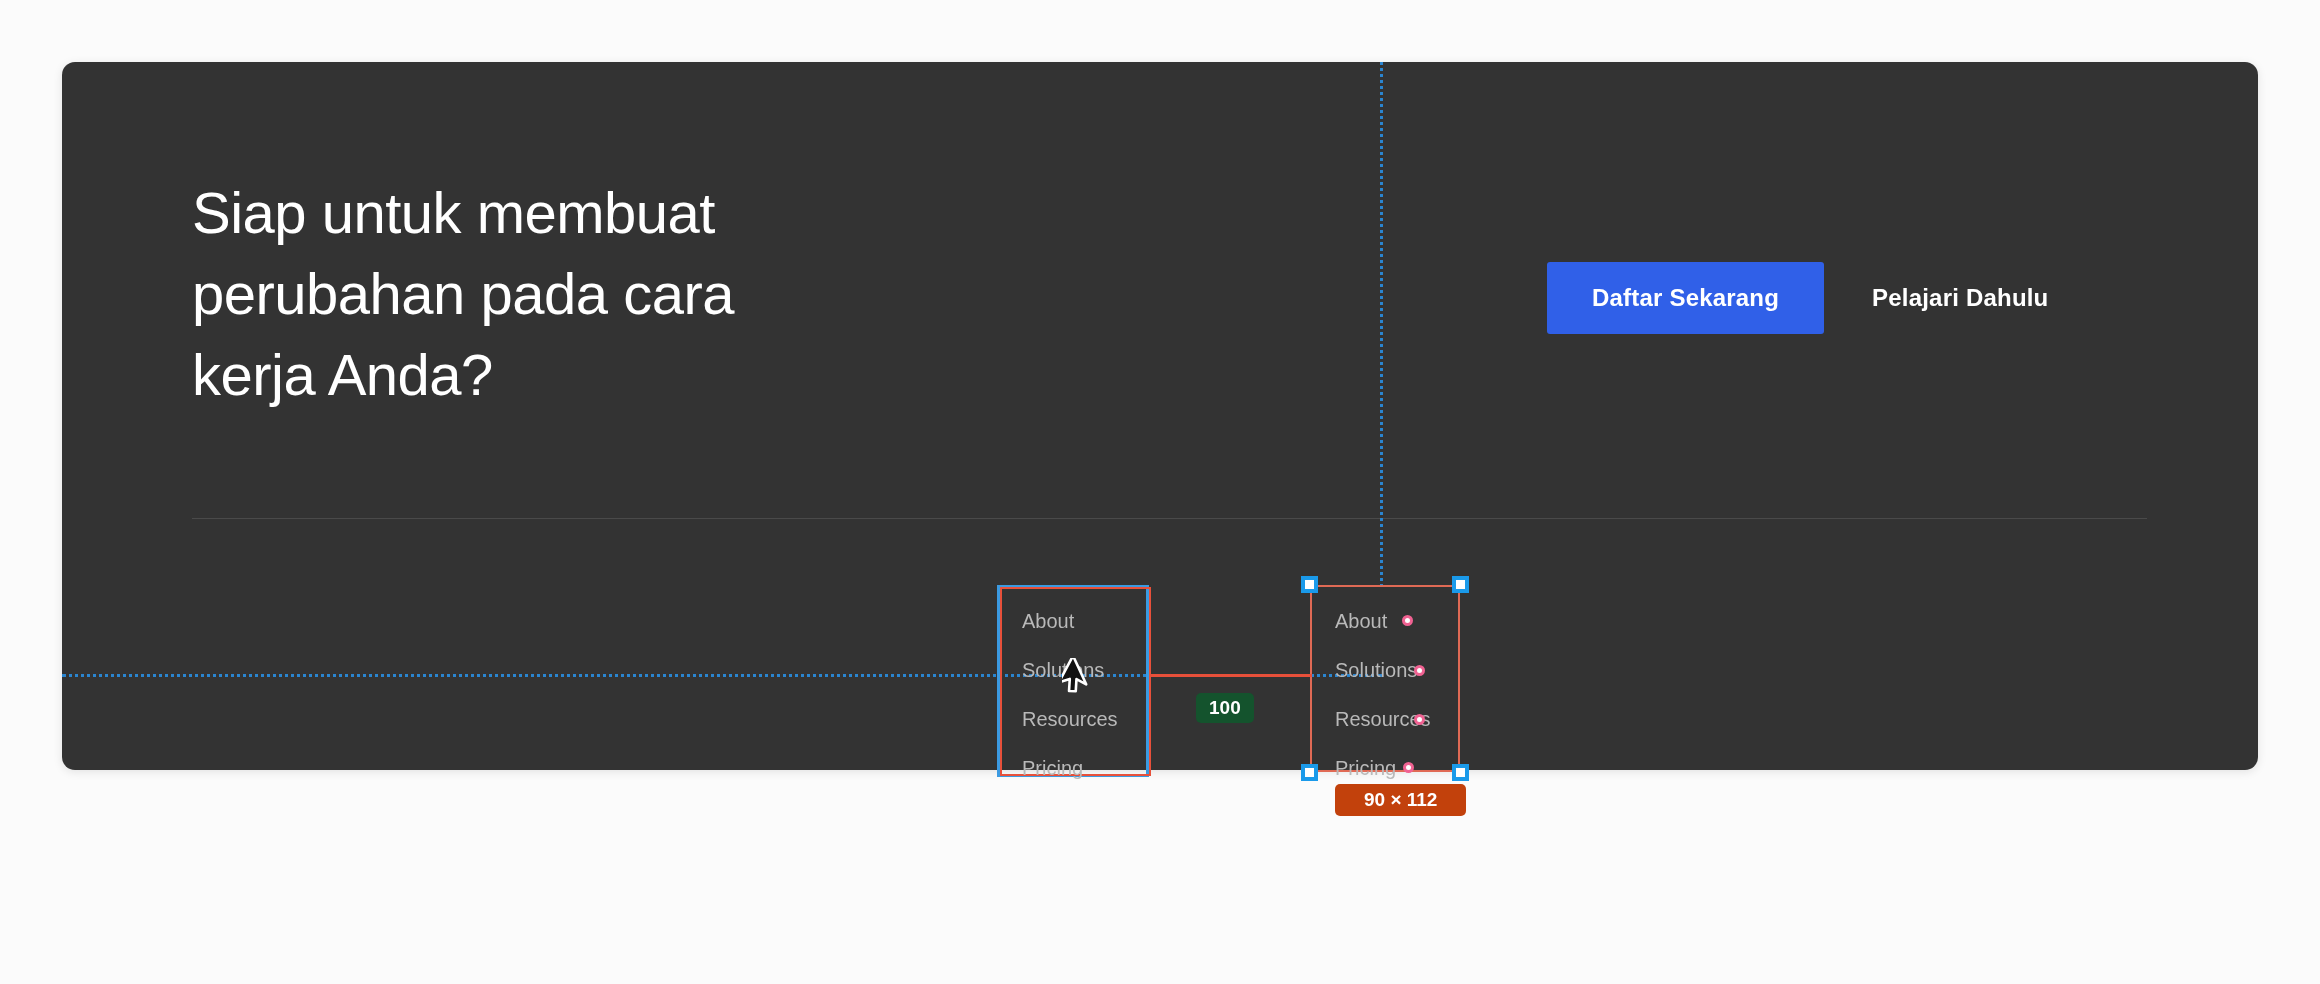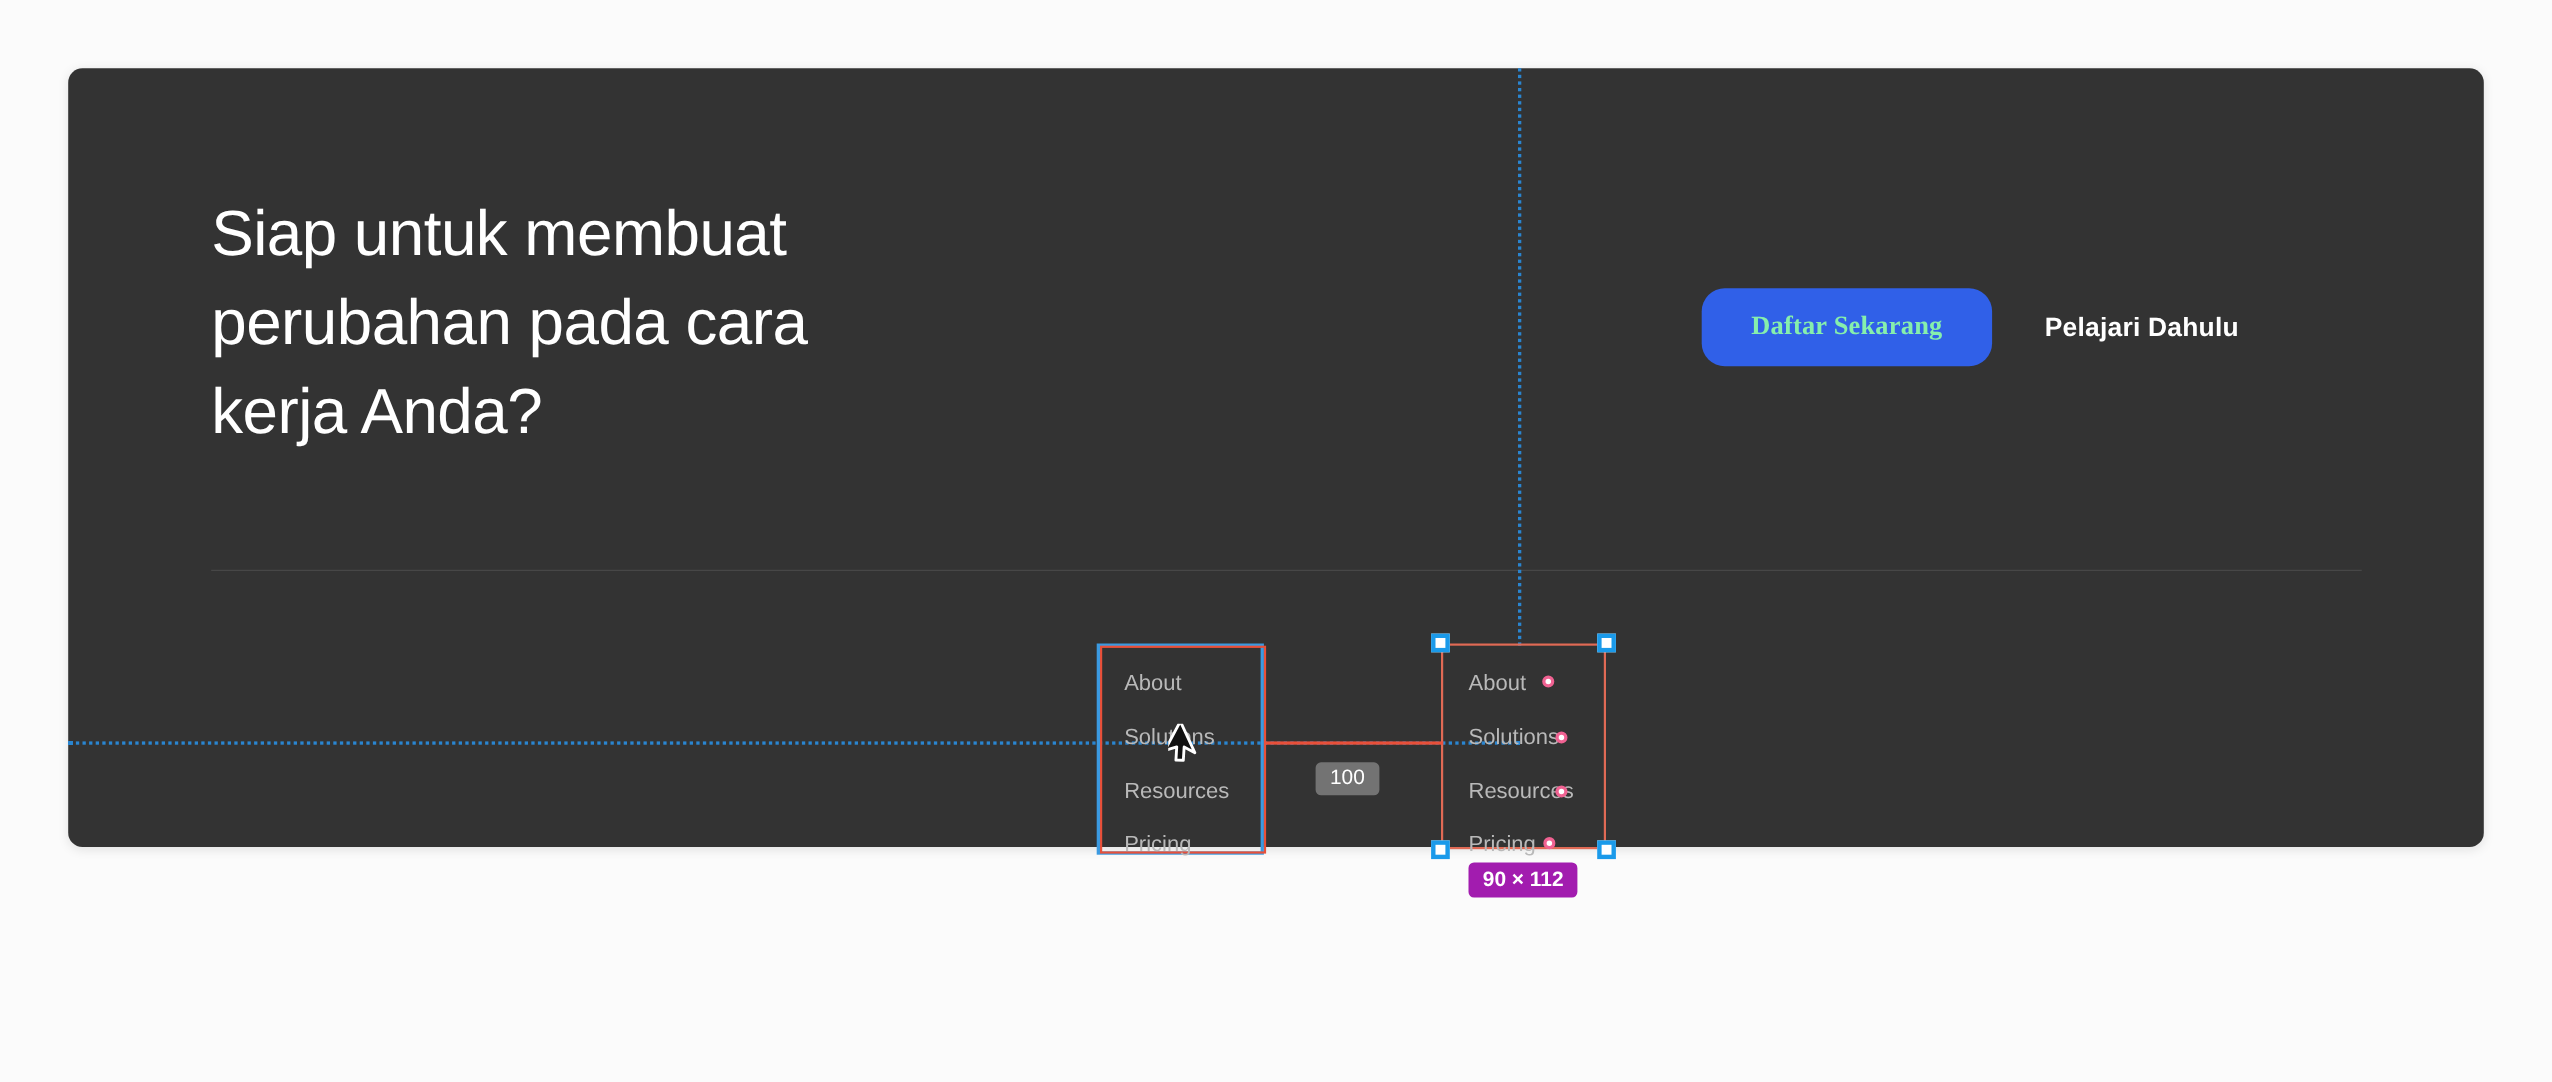--- a/index.html
+++ b/index.html
@@ -51,29 +51,29 @@
     position: absolute;
     left: 1485px;
     top: 200px;
     display: flex;
     align-items: center;
     gap: 48px;
   }
 
   .btn-primary {
     background: #3060e8;
-    color: #86efac;
+    color: #ffffff;
     font-size: 24px;
     font-weight: 700;
     letter-spacing: 0.2px;
     border: none;
-    border-radius: 21px;
+    border-radius: 3px;
     padding: 22px 45px;
     cursor: pointer;
-    font-family: Liberation Serif, serif;
+    font-family: Liberation Sans, sans-serif;
   }
 
   .btn-link {
     color: #ffffff;
     font-size: 24px;
     font-weight: 700;
     letter-spacing: 0.2px;
     cursor: pointer;
     white-space: nowrap;
   }
@@ -202,38 +202,38 @@
     top: 674px;
     width: 162px;
     height: 3px;
     background: #e8503a;
     z-index: 46;
   }
   .spacing-badge {
     position: absolute;
     left: 1196px;
     top: 693px;
-    background: #737373;
+    background: #14532d;
     color: #ffffff;
     font-size: 19px;
-    font-weight: 400;
+    font-weight: 700;
     padding: 4px 13px;
     border-radius: 5px;
     z-index: 50;
   }
 
   .size-badge {
     position: absolute;
     left: 1335px;
     top: 784px;
-    background: #a21caf;
+    background: #c2410c;
     color: #ffffff;
     font-size: 19px;
     font-weight: 700;
-    padding: 5px 13px;
+    padding: 5px 29px;
     border-radius: 5px;
     z-index: 50;
     white-space: nowrap;
   }
 
   .cursor {
     position: absolute;
     left: 1062px;
     top: 658px;
     width: 44px;

